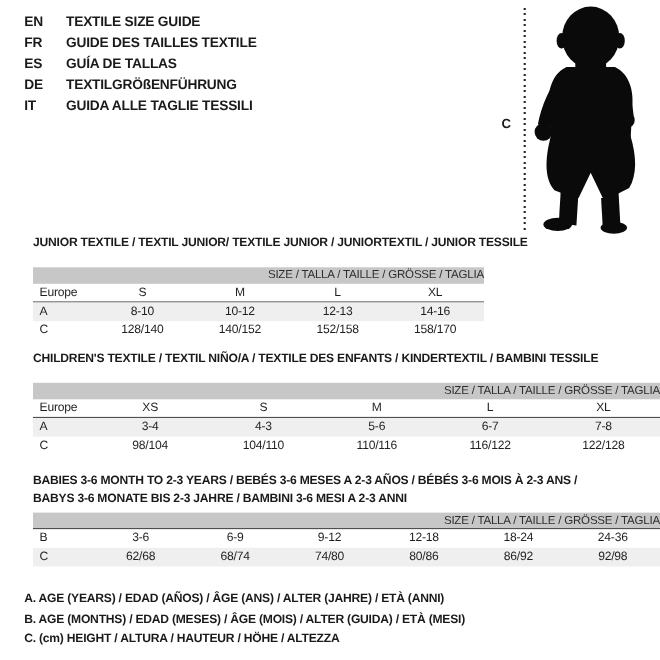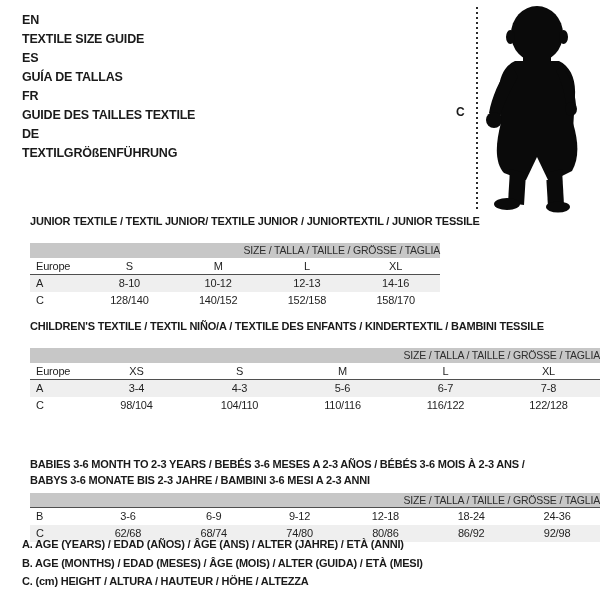--- a/index.html
+++ b/index.html
@@ -14,40 +14,40 @@
     position:relative;
     background:#ffffff;
     font-family:"Liberation Sans","DejaVu Sans",sans-serif;
     color:var(--ink);
     letter-spacing:-0.2px;
     overflow:hidden;
   }
 
   
   .lang-list{position:absolute;left:22px;top:11px;}
-  .lang-row{display:flex;font-weight:bold;font-size:12.5px;line-height:19px;flex-direction:column;}
+  .lang-row{display:flex;font-weight:bold;font-size:12.5px;line-height:19px;}
   .lang-code{width:38px;}
   .lang-title{white-space:nowrap;}
 
   
   .measure-label{position:absolute;left:456px;top:105px;font-weight:bold;font-size:12px;}
   .dashed-line{
     position:absolute;left:476px;top:7px;width:2px;height:203px;
     background:repeating-linear-gradient(to bottom,#2b2b2b 0 2px,transparent 2px 5px);
   }
   .baby-svg{position:absolute;left:482px;top:3px;}
 
   
   .section{position:absolute;left:30px;}
   .sec1{top:214px;width:410px;}
   .sec2{top:319px;width:570px;}
   .sec3{top:429px;width:570px;}
   .sec-title{font-weight:bold;font-size:11px;line-height:15px;white-space:nowrap;}
   .sec1 .sec-title-wrap,.sec2 .sec-title-wrap{margin-bottom:14px;}
-  .sec3 .sec-title-wrap{margin-bottom:5px;margin-top:27px;}
+  .sec3 .sec-title-wrap{margin-bottom:5px;}
   .sec3 .sec-title{line-height:16px;}
 
   .size-bar{
     height:15px;line-height:15px;background:var(--bar-bg);
     padding-left:6px;font-size:10.5px;color:#2e2e2e;text-align:right;
   }
   .bar-underline{border-bottom:1.5px solid var(--sep);}
   .trow{display:flex;height:17px;line-height:17px;font-size:11px;color:#1f1f1f;}
   .trow .lbl{width:55px;padding-left:6px;}
   .trow .val{flex:1;text-align:center;}
@@ -60,30 +60,34 @@
 </style>
 </head>
 <body>
 
 <div class="lang-list">
     <div class="lang-row">
       <span class="lang-code">EN</span>
       <span class="lang-title">TEXTILE SIZE GUIDE</span>
     </div>
     <div class="lang-row">
+      <span class="lang-code">FR</span>
+      <span class="lang-title">GUIDE DES TAILLES TEXTILE</span>
+    </div>
+    <div class="lang-row">
       <span class="lang-code">ES</span>
       <span class="lang-title">GUÍA DE TALLAS</span>
     </div>
     <div class="lang-row">
-      <span class="lang-code">FR</span>
-      <span class="lang-title">GUIDE DES TAILLES TEXTILE</span>
-    </div>
-    <div class="lang-row">
       <span class="lang-code">DE</span>
       <span class="lang-title">TEXTILGRÖßENFÜHRUNG</span>
+    </div>
+    <div class="lang-row">
+      <span class="lang-code">IT</span>
+      <span class="lang-title">GUIDA ALLE TAGLIE TESSILI</span>
     </div>
   </div>
 
 <span class="measure-label">C</span>
 <div class="dashed-line"></div>
 
 <svg class="baby-svg" width="112" height="212" viewBox="0 0 112 212" aria-hidden="true">
   <g fill="#0a0a0a">
     <ellipse cx="55" cy="31" rx="26" ry="28"></ellipse>
     <ellipse cx="28.5" cy="34" rx="4.5" ry="7"></ellipse>

